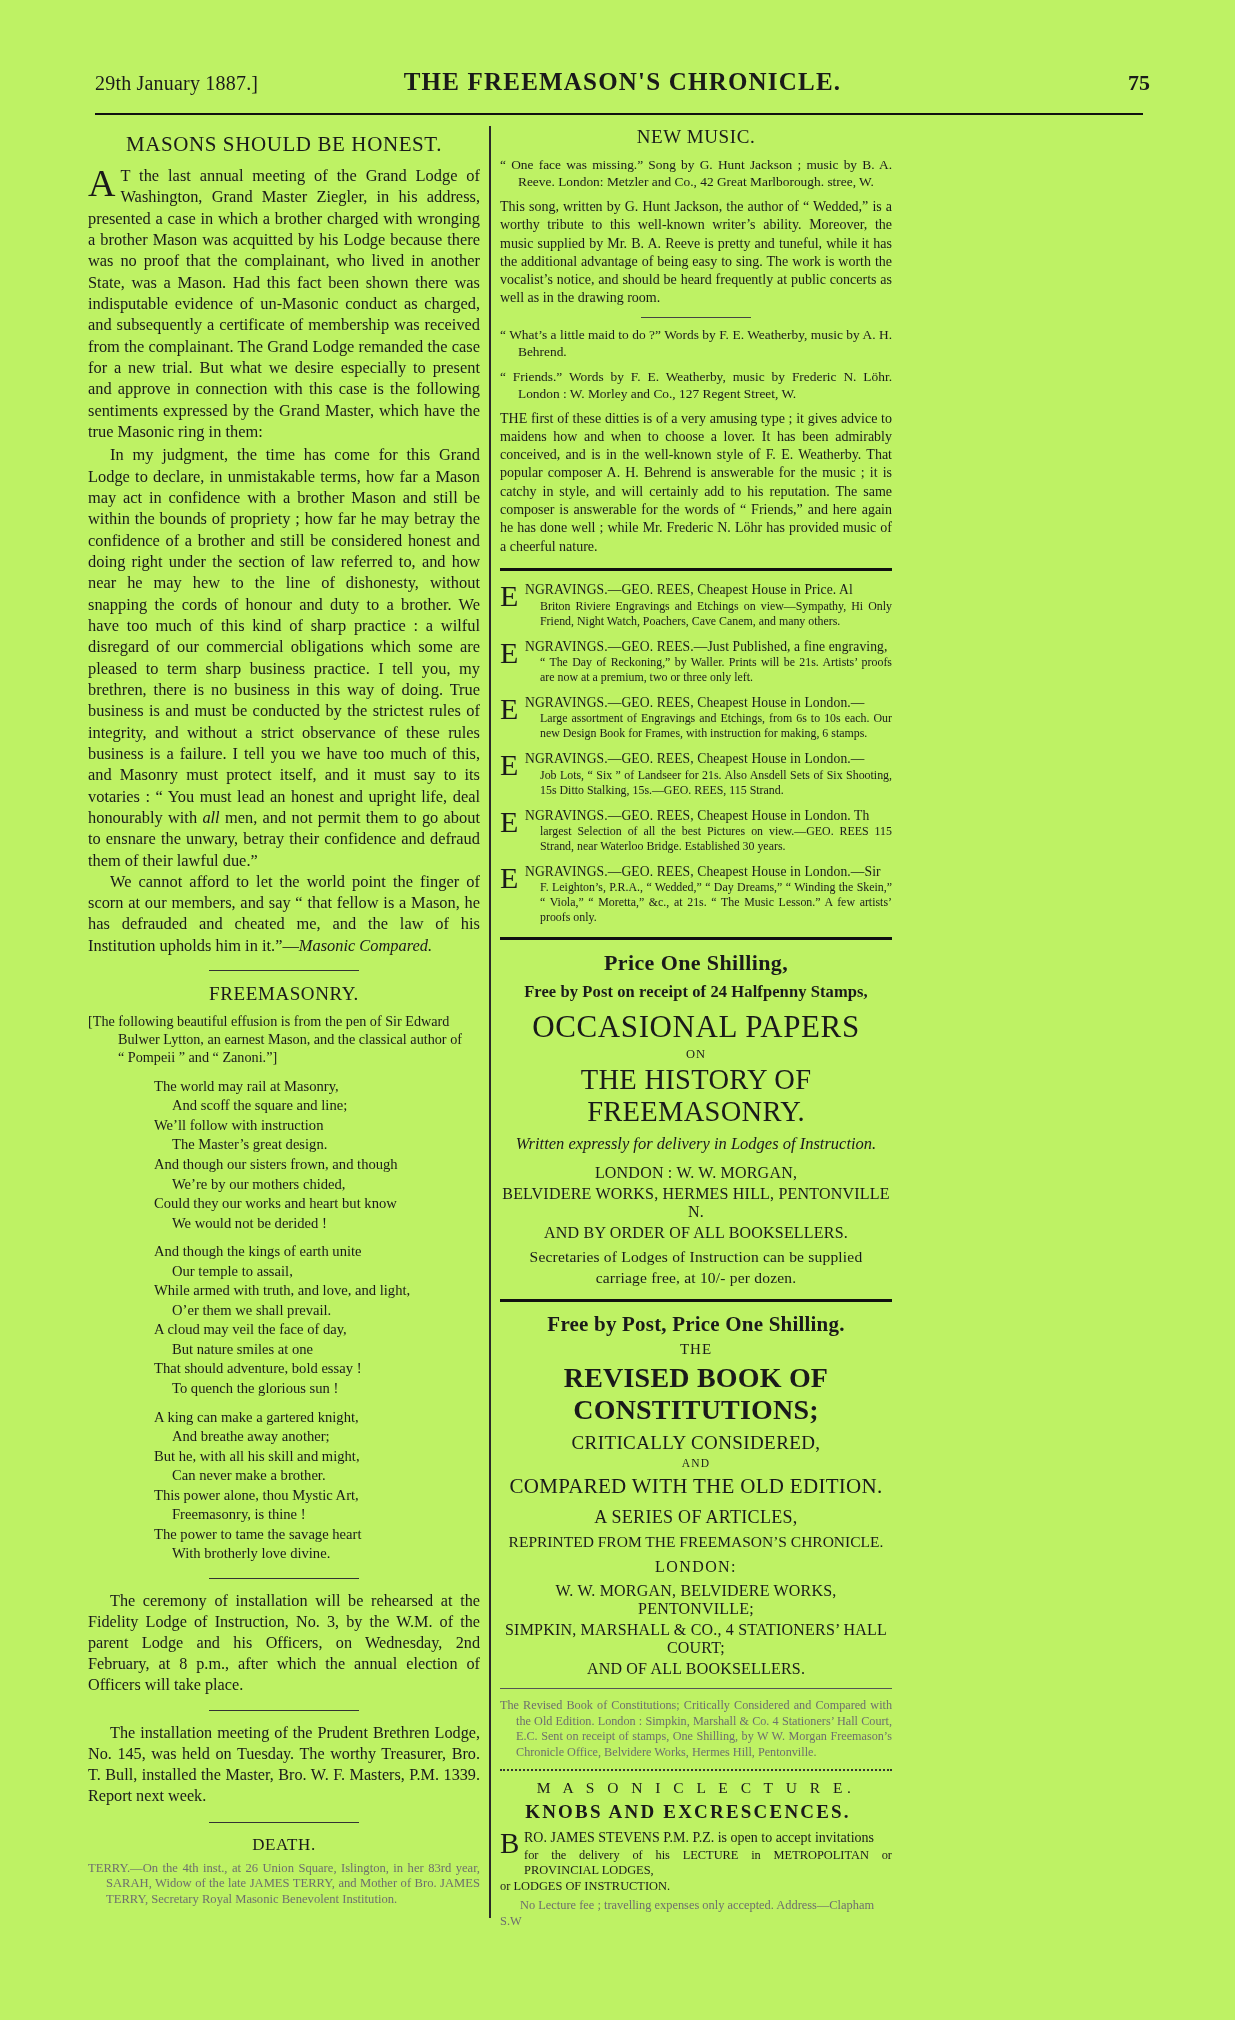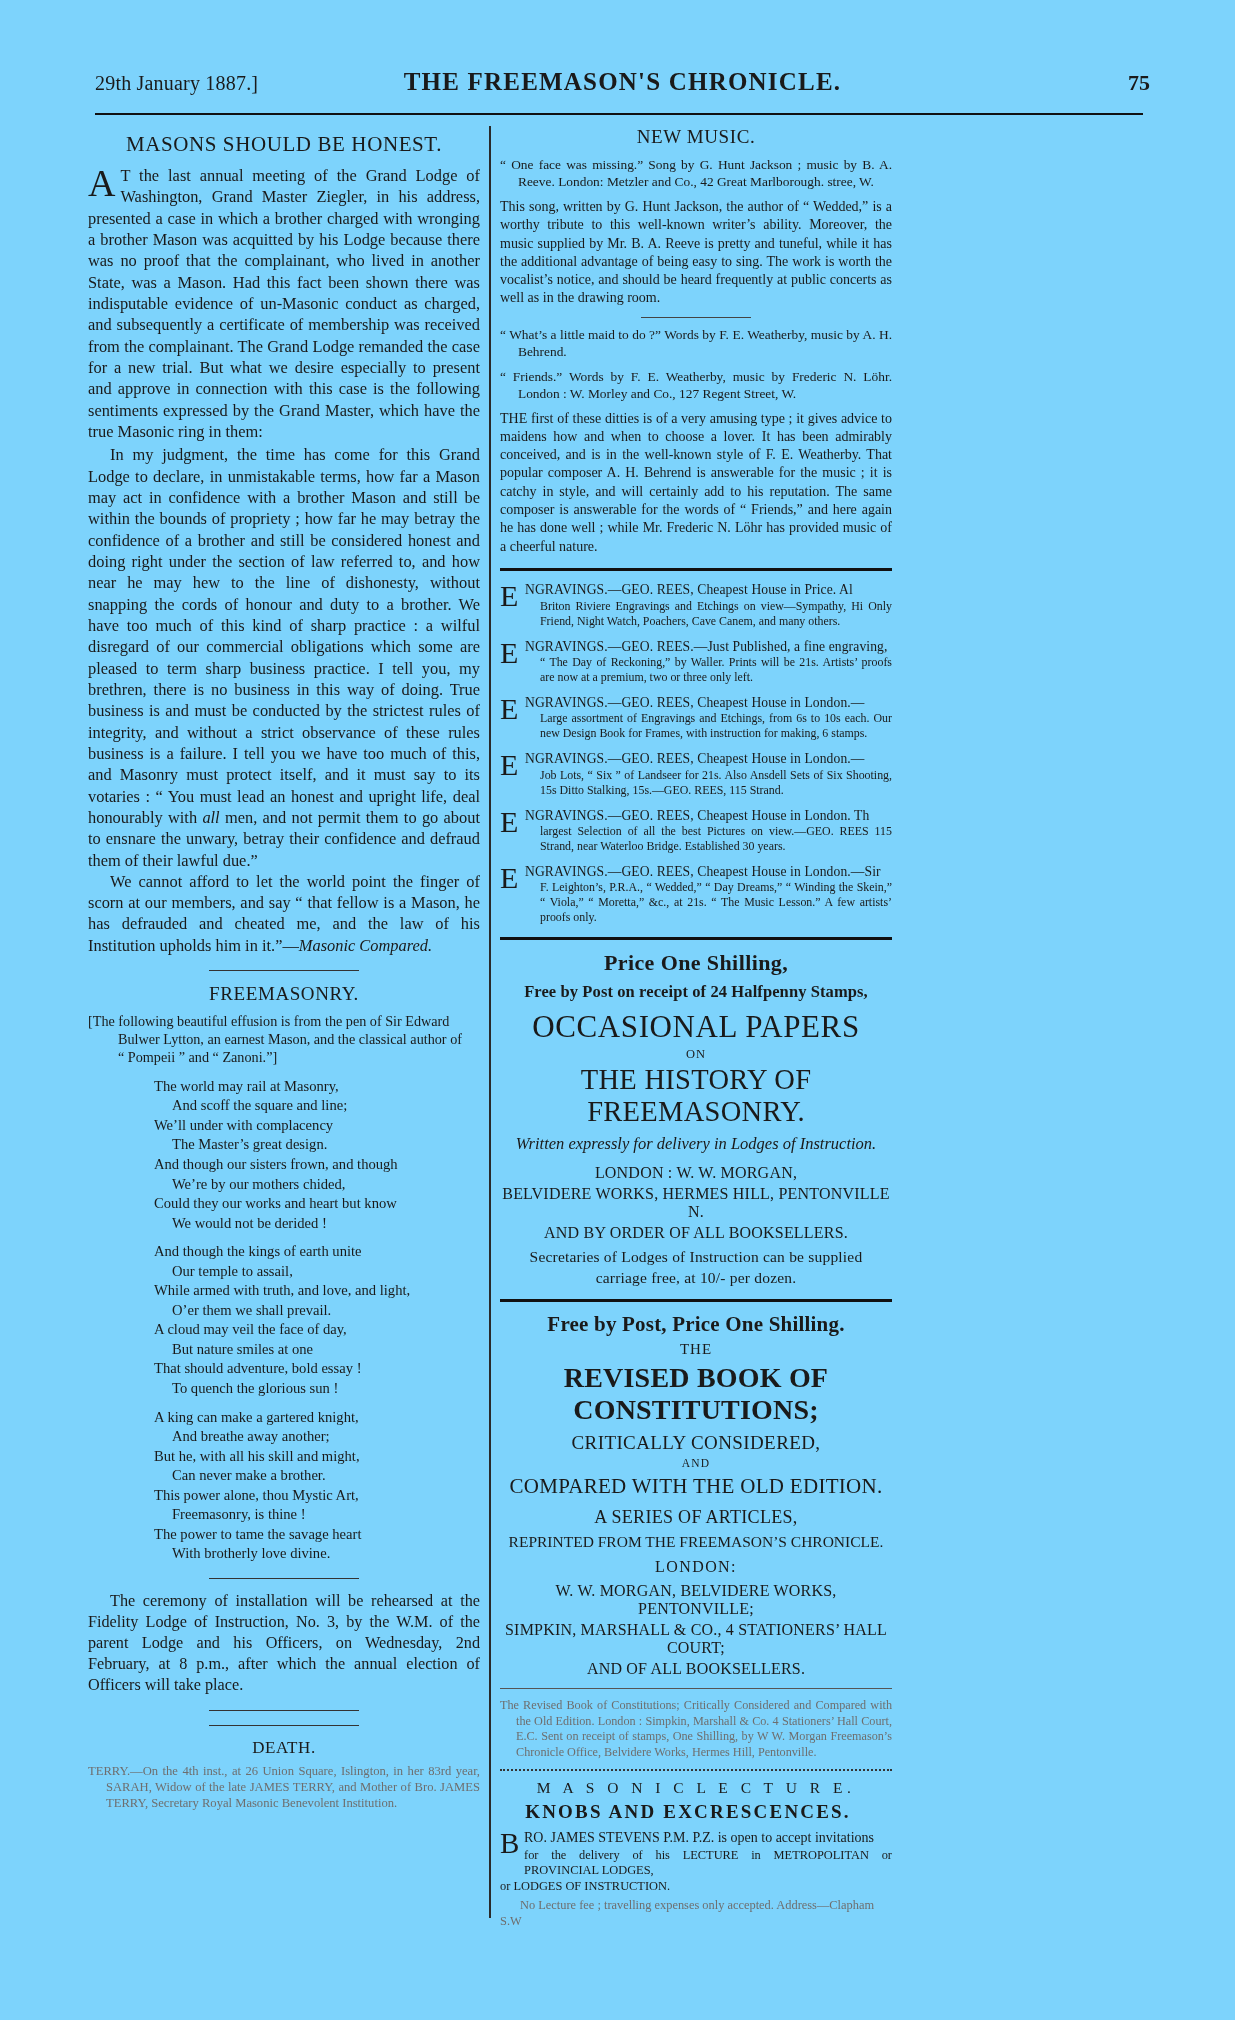--- a/index.html
+++ b/index.html
@@ -13,21 +13,21 @@
     font-family: "Liberation Serif", "DejaVu Serif", serif;
     color: #1a1a1a;
     position: relative;
     overflow: hidden;
   }
   .page {
     position: absolute;
     left: 0; top: 0;
     width: 1235px;
     height: 2020px;
-    background: #7dd3fc;
+    background: #bef264;
   }
 
   
   .masthead {
     position: absolute;
     left: 95px;
     top: 68px;
     width: 1055px;
     height: 42px;
   }
@@ -391,21 +391,21 @@
     <div class="poem-note">
       <span class="hang">[The following beautiful effusion is from the pen of Sir Edward</span>
       <span class="hang" style="padding-left:30px;text-indent:0;">Bulwer Lytton, an earnest Mason, and the classical author of</span>
       <span class="hang" style="padding-left:30px;text-indent:0;">“ Pompeii ” and “ Zanoni.”]</span>
     </div>
 
     <div class="poem" id="poem-host">
         <div class="stanza">
           <span class="ln">The world may rail at Masonry,</span>
           <span class="ln ind">And scoff the square and line;</span>
-          <span class="ln">We’ll under with complacency</span>
+          <span class="ln">We’ll follow with instruction</span>
           <span class="ln ind">The Master’s great design.</span>
           <span class="ln">And though our sisters frown, and though</span>
           <span class="ln ind">We’re by our mothers chided,</span>
           <span class="ln">Could they our works and heart but know</span>
           <span class="ln ind">We would not be derided !</span>
         </div>
         <div class="stanza">
           <span class="ln">And though the kings of earth unite</span>
           <span class="ln ind">Our temple to assail,</span>
           <span class="ln">While armed with truth, and love, and light,</span>
@@ -428,20 +428,23 @@
       </div>
 
     <div class="rule-short"></div>
 
     <div class="notice">
       <p>The ceremony of installation will be rehearsed at the Fidelity Lodge of Instruction, No. 3, by the W.M. of the parent Lodge and his Officers, on Wednesday, 2nd February, at 8 p.m., after which the annual election of Officers will take place.</p>
     </div>
 
     <div class="rule-short"></div>
 
+    <div class="notice">
+      <p>The installation meeting of the Prudent Brethren Lodge, No. 145, was held on Tuesday. The worthy Treasurer, Bro. T. Bull, installed the Master, Bro. W. F. Masters, P.M. 1339. Report next week.</p>
+    </div>
 
     <div class="rule-short"></div>
 
     <div class="sec-title small" style="font-size:17px;margin-bottom:6px;">DEATH.</div>
 
     <div class="death-entry faded">
       <span class="sc" style="font-variant:normal;">TERRY.</span><span>—On the 4th inst., at 26 Union Square, Islington, in her 83rd year, SARAH, Widow of the late JAMES TERRY, and Mother of Bro. JAMES TERRY, Secretary Royal Masonic Benevolent Institution.</span>
     </div>
 
   </div>

